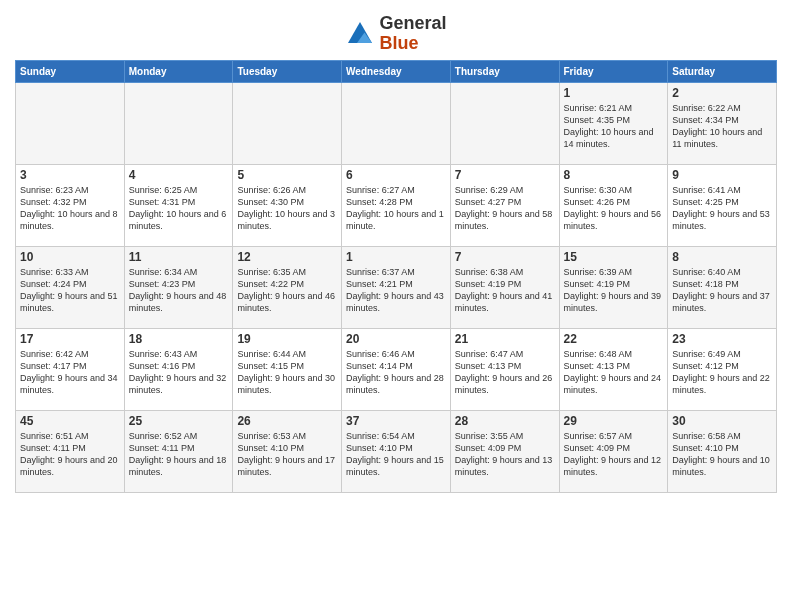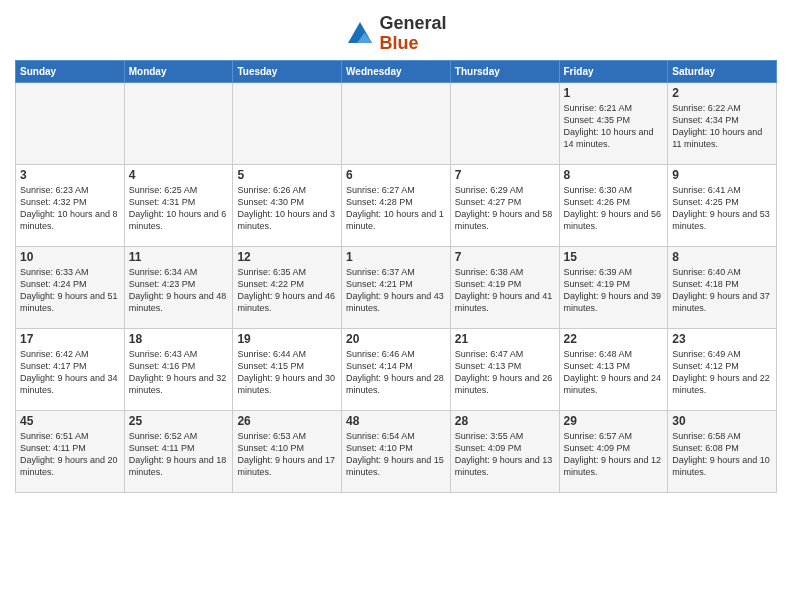--- a/index.html
+++ b/index.html
@@ -290,39 +290,39 @@
 Sunset: 4:11 PM
 Daylight: 9 hours and 18 minutes.</div>
           </td>
           <td>
             <span class="day-num">26</span>
             <div class="day-info">Sunrise: 6:53 AM
 Sunset: 4:10 PM
 Daylight: 9 hours and 17 minutes.</div>
           </td>
           <td>
-            <span class="day-num">48</span>
+            <span class="day-num">37</span>
             <div class="day-info">Sunrise: 6:54 AM
 Sunset: 4:10 PM
 Daylight: 9 hours and 15 minutes.</div>
           </td>
           <td>
             <span class="day-num">28</span>
             <div class="day-info">Sunrise: 3:55 AM
 Sunset: 4:09 PM
 Daylight: 9 hours and 13 minutes.</div>
           </td>
           <td>
             <span class="day-num">29</span>
             <div class="day-info">Sunrise: 6:57 AM
 Sunset: 4:09 PM
 Daylight: 9 hours and 12 minutes.</div>
           </td>
           <td>
             <span class="day-num">30</span>
             <div class="day-info">Sunrise: 6:58 AM
-Sunset: 6:08 PM
+Sunset: 4:10 PM
 Daylight: 9 hours and 10 minutes.</div>
           </td>
         </tr>
       </tbody>
   </table>
 </div>
 
 </body></html>

